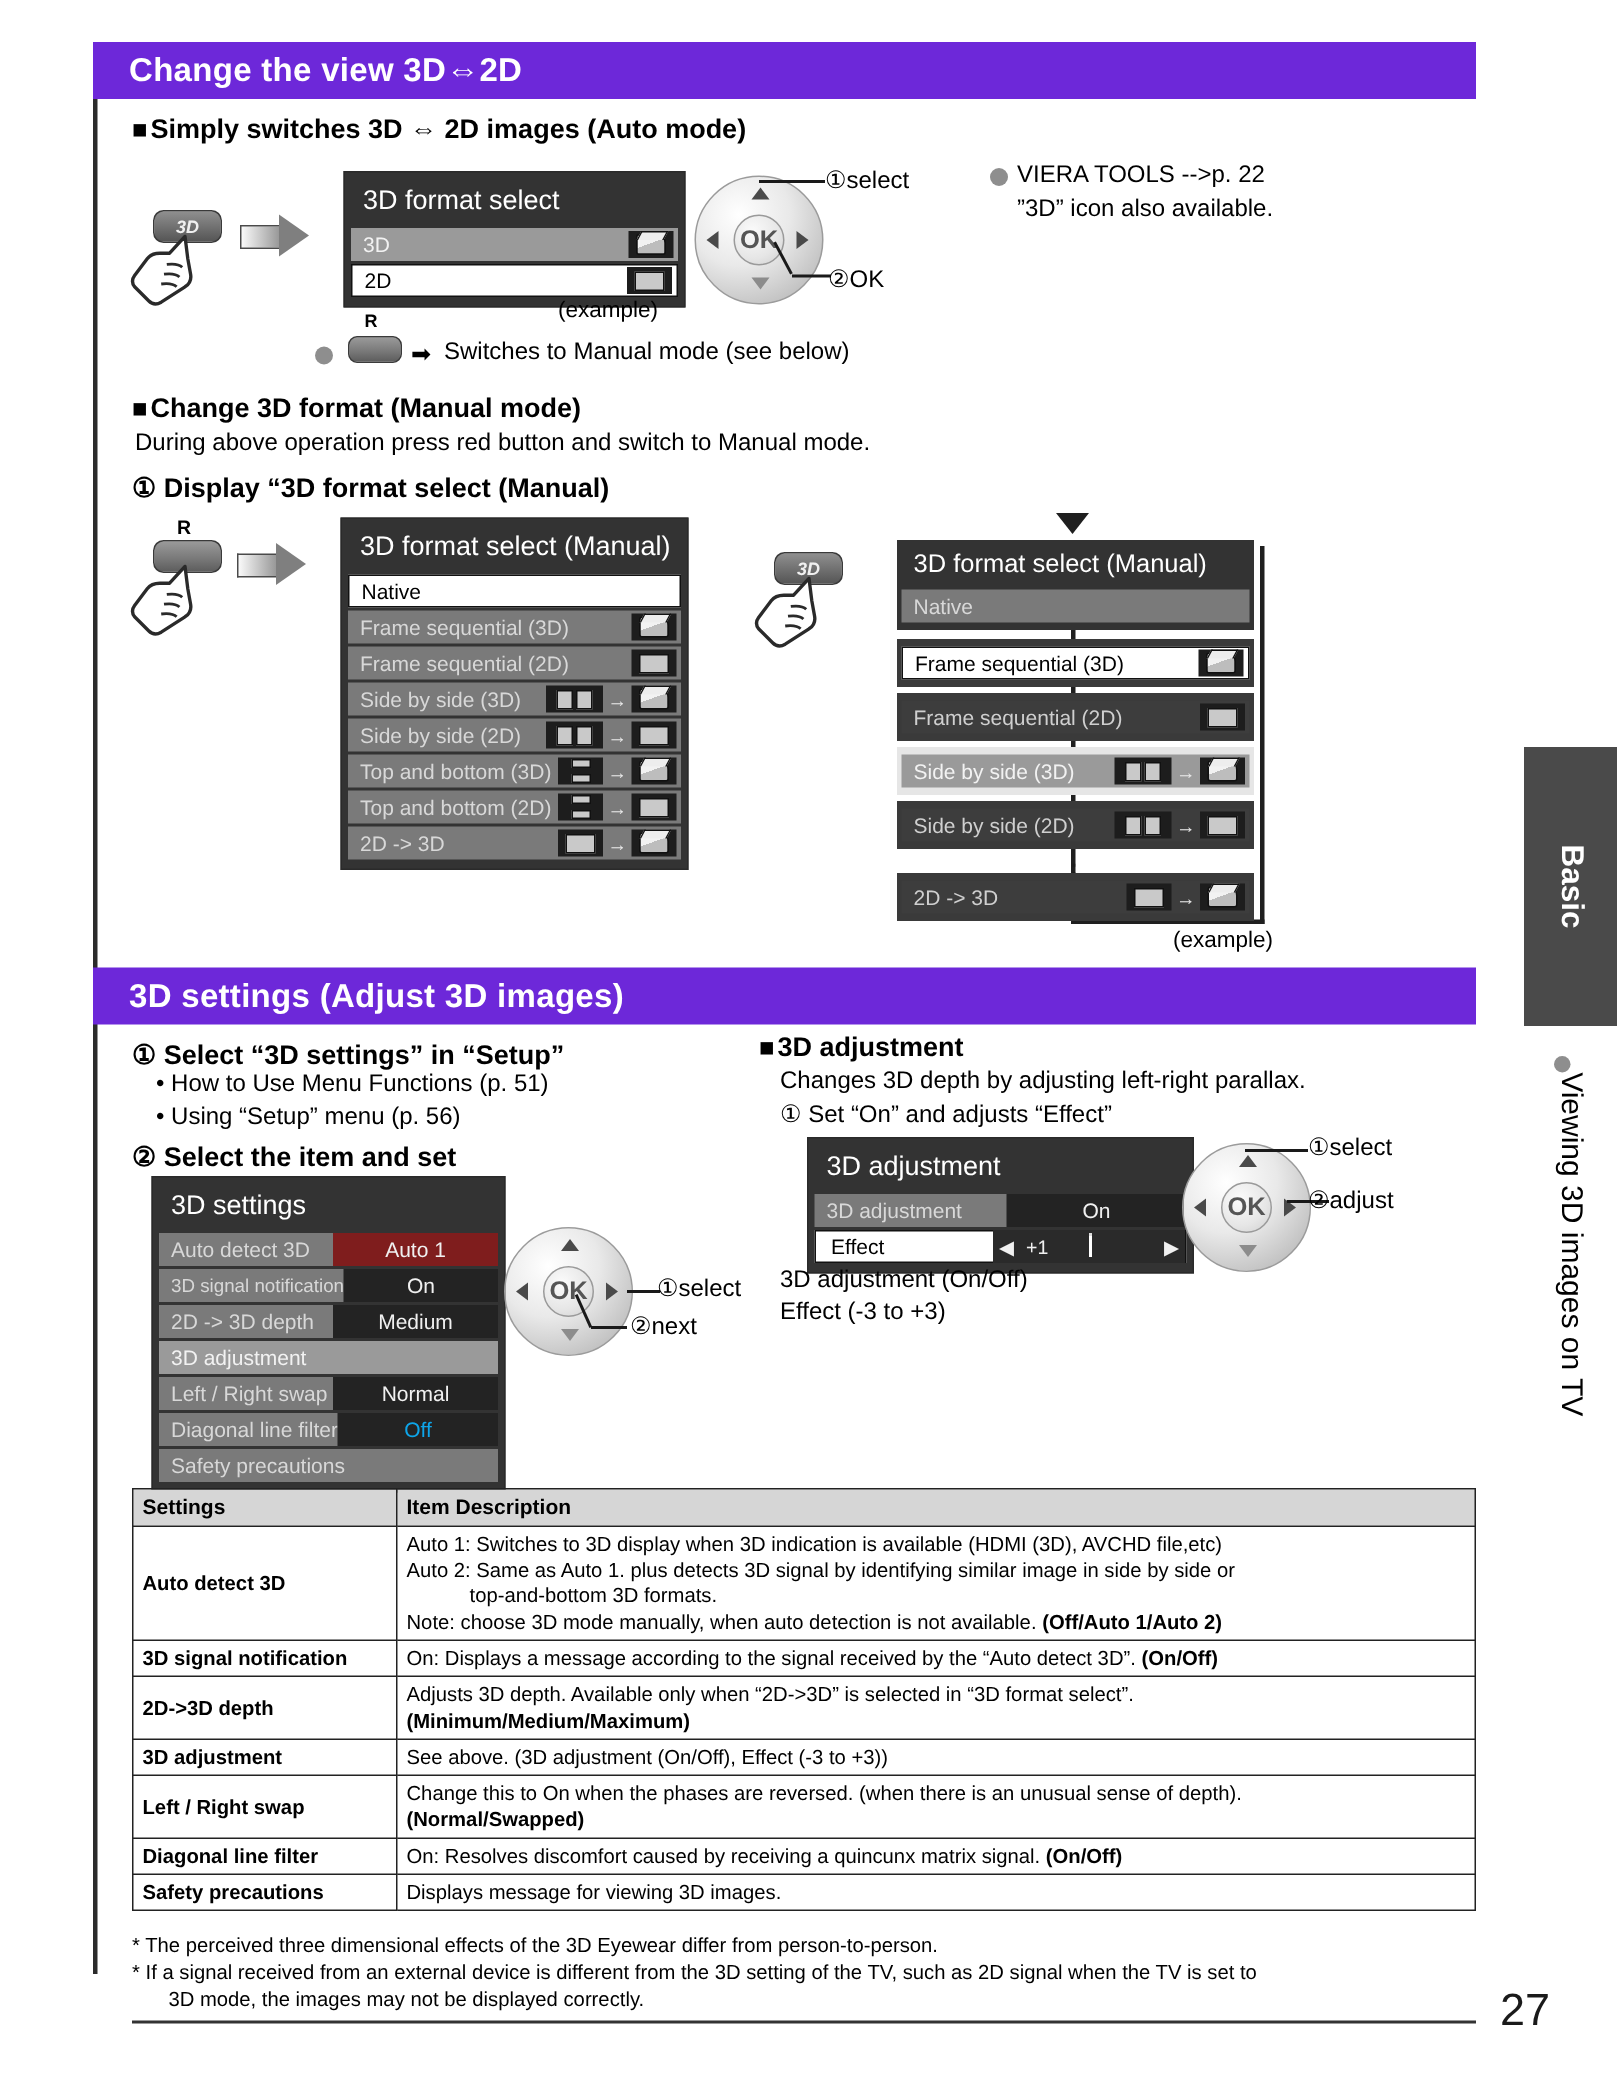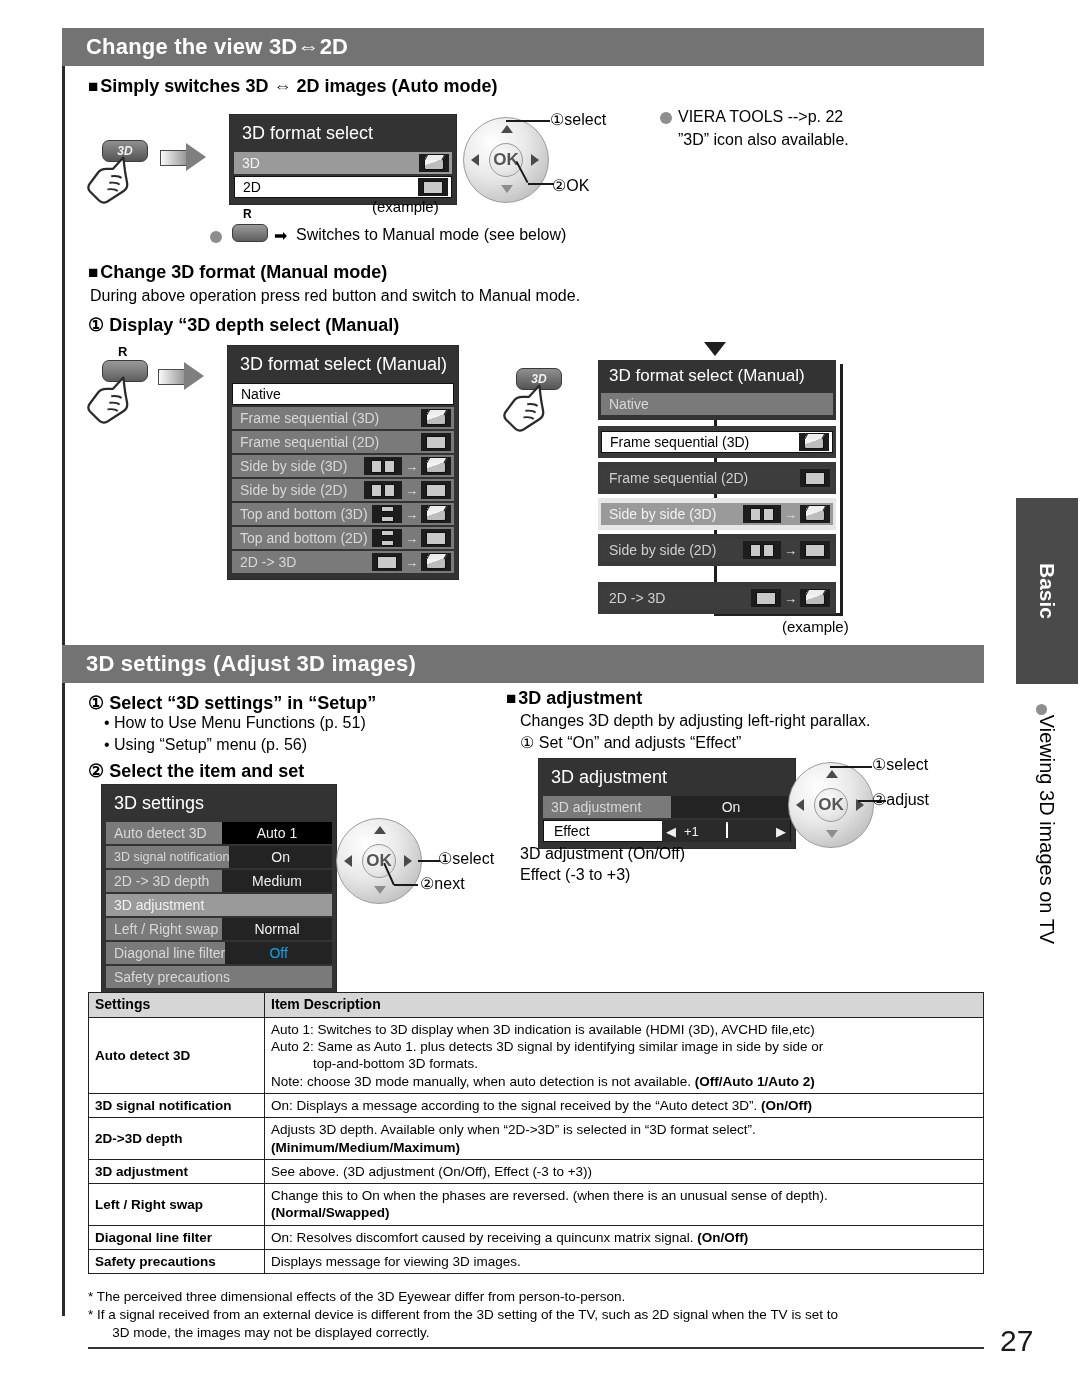--- a/index.html
+++ b/index.html
@@ -24,21 +24,21 @@
     width: 922px; height: 1288px;
     border-left: 3px solid #2b2b2b;
     border-right: 0;
     border-top: 0;
     border-bottom: 0;
   }
 
   
   .section-bar {
     position: absolute;
-    background: #737373;
+    background: #6d28d9;
     color: #fff;
     font-weight: bold;
     display: flex;
     align-items: center;
     padding-left: 24px;
     letter-spacing: .2px;
   }
   #bar-change  { left: 62px; top: 28px;  width: 922px; height: 38px; font-size: 22px; }
   #bar-3dset   { left: 62px; top: 645px; width: 922px; height: 38px; font-size: 22px; }
 
@@ -298,21 +298,21 @@
   <div style="position:absolute;left:210px;top:231px;width:12px;height:12px;border-radius:50%;background:#8e8e8e;"></div>
   <div style="position:absolute;left:232px;top:224px;width:36px;height:18px;border-radius:6px;
               background:linear-gradient(180deg,#9a9a9a 0%,#777 60%,#5d5d5d 100%);border:1px solid #3a3a3a;"></div>
   <div class="txt b" style="left:243px; top:207px; font-size:12px;">R</div>
   <div class="txt" style="left:274px; top:226px; font-size:16px;">➡</div>
   <div class="txt" style="left:296px; top:226px; font-size:16px;">Switches to Manual mode (see below)</div>
 
   <div class="txt b sq-bullet" style="left:88px; top:262px; font-size:18px;">Change 3D format (Manual mode)</div>
   <div class="txt" style="left:90px; top:287px; font-size:16px;">During above operation press red button and switch to Manual mode.</div>
 
-  <div class="txt b" style="left:88px; top:314px; font-size:18px;">① Display “3D depth select (Manual)</div>
+  <div class="txt b" style="left:88px; top:314px; font-size:18px;">① Display “3D format select (Manual)</div>
 
   <div class="handbtn" style="left:78px; top:348px;">
     <div class="btn plain"></div>
     <div class="cap" style="left:40px; top:-4px;">R</div>
     <svg class="hand" viewBox="0 0 60 60">
       <path d="M40 6 L29 18 L22 18 Q16 18 13 22 L4 34 Q1 38 4 42 L14 52 Q18 56 23 53 L40 42 Q45 39 44 33 L42 22 Z" fill="#ffffff" stroke="#2a2a2a" stroke-width="2.4" stroke-linejoin="round"></path>
       <path d="M27 26 Q35 25 38 28" fill="none" stroke="#2a2a2a" stroke-width="2"></path>
       <path d="M25 33 Q33 32 36 35" fill="none" stroke="#2a2a2a" stroke-width="2"></path>
       <path d="M23 40 Q31 39 34 42" fill="none" stroke="#2a2a2a" stroke-width="2"></path>
     </svg>
@@ -522,21 +522,21 @@
   <div class="txt b" style="left:88px; top:692px; font-size:18px;">① Select “3D settings” in “Setup”</div>
   <div class="txt" style="left:104px; top:714px; font-size:16px;">• How to Use Menu Functions (p. 51)</div>
   <div class="txt" style="left:104px; top:736px; font-size:16px;">• Using “Setup” menu (p. 56)</div>
   <div class="txt b" style="left:88px; top:760px; font-size:18px;">② Select the item and set</div>
 
   <div class="osd" style="left:85px; top:784px; width:236px;">
     <div class="osd-title">3D settings</div>
 
     <div class="osd-row">
       <span class="label">Auto detect 3D</span>
-      <span style="width:110px;height:22px;background:#000000;color:#f0f0f0;display:flex;align-items:center;justify-content:center;font-size:14px;">Auto 1</span>
+      <span style="width:110px;height:22px;background:#7f1d1d;color:#f0f0f0;display:flex;align-items:center;justify-content:center;font-size:14px;">Auto 1</span>
     </div>
     <div class="osd-row">
       <span class="label" style="font-size:12.5px">3D signal notification</span>
       <span style="width:110px;height:22px;background:#232323;color:#f0f0f0;display:flex;align-items:center;justify-content:center;font-size:14px;">On</span>
     </div>
     <div class="osd-row">
       <span class="label">2D -&gt; 3D depth</span>
       <span style="width:110px;height:22px;background:#232323;color:#f0f0f0;display:flex;align-items:center;justify-content:center;font-size:14px;">Medium</span>
     </div>
     <div class="osd-row hl">

